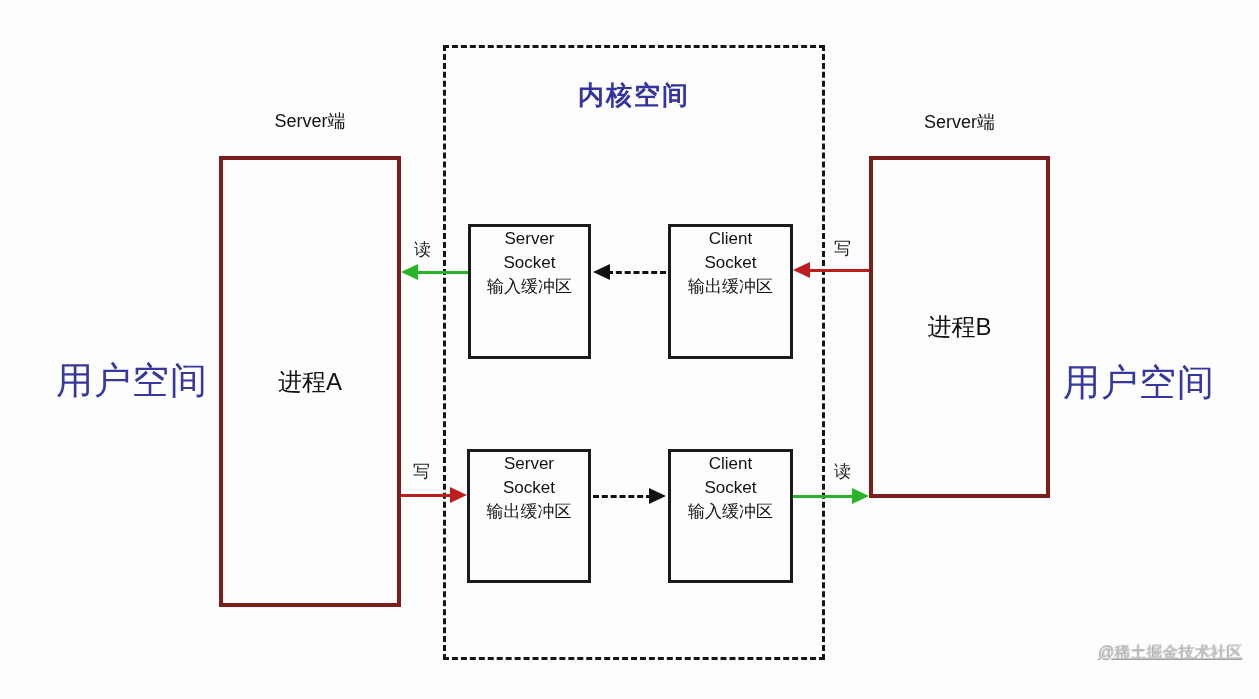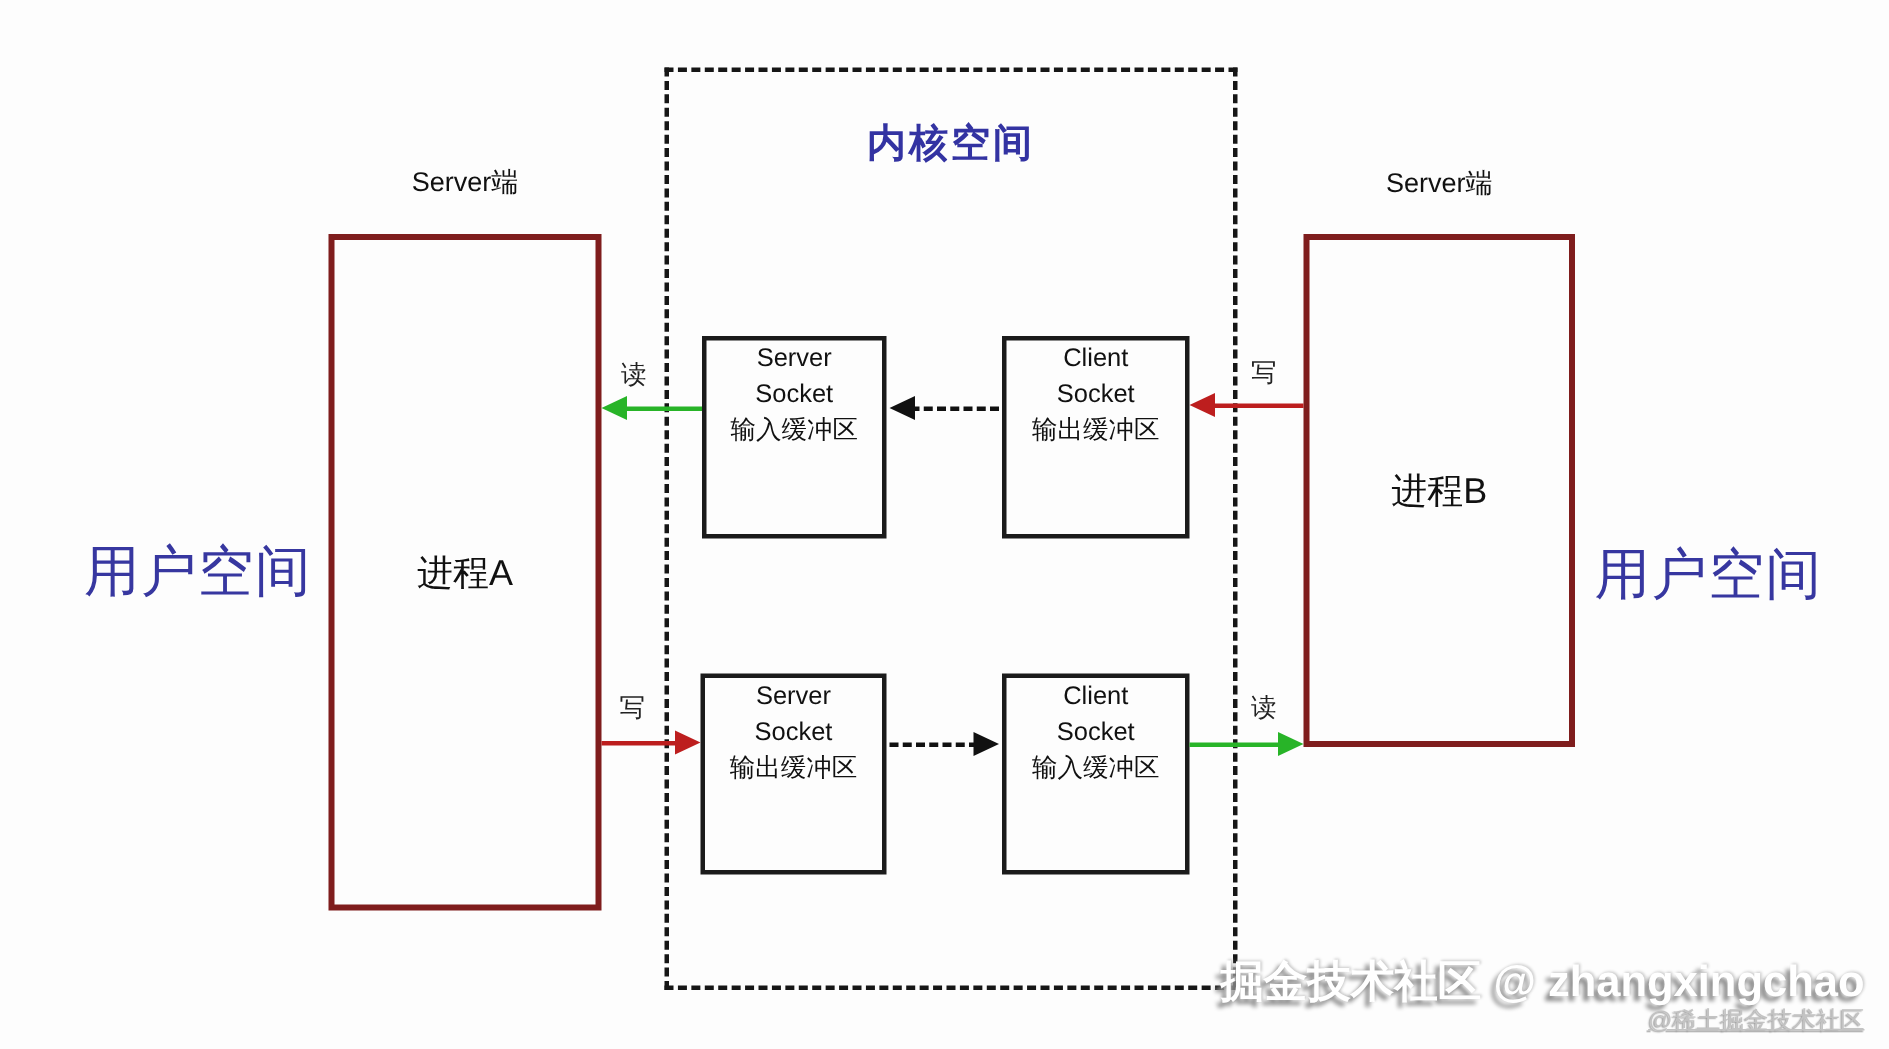--- a/index.html
+++ b/index.html
@@ -233,17 +233,16 @@
     <span class="shaft dashed"></span>
     <span class="head right"></span>
   </div>
 
   <div class="rw-label rw-tl">读</div>
   <div class="rw-label rw-bl">写</div>
   <div class="rw-label rw-tr">写</div>
   <div class="rw-label rw-br">读</div>
 
   <div class="watermark">
-    <div class="wm-line1">掘金技术社区 @ zhangxingchao</div>
     <div class="wm-line2">@稀土掘金技术社区</div>
   </div>
 
 </div>
 
 </body></html>

